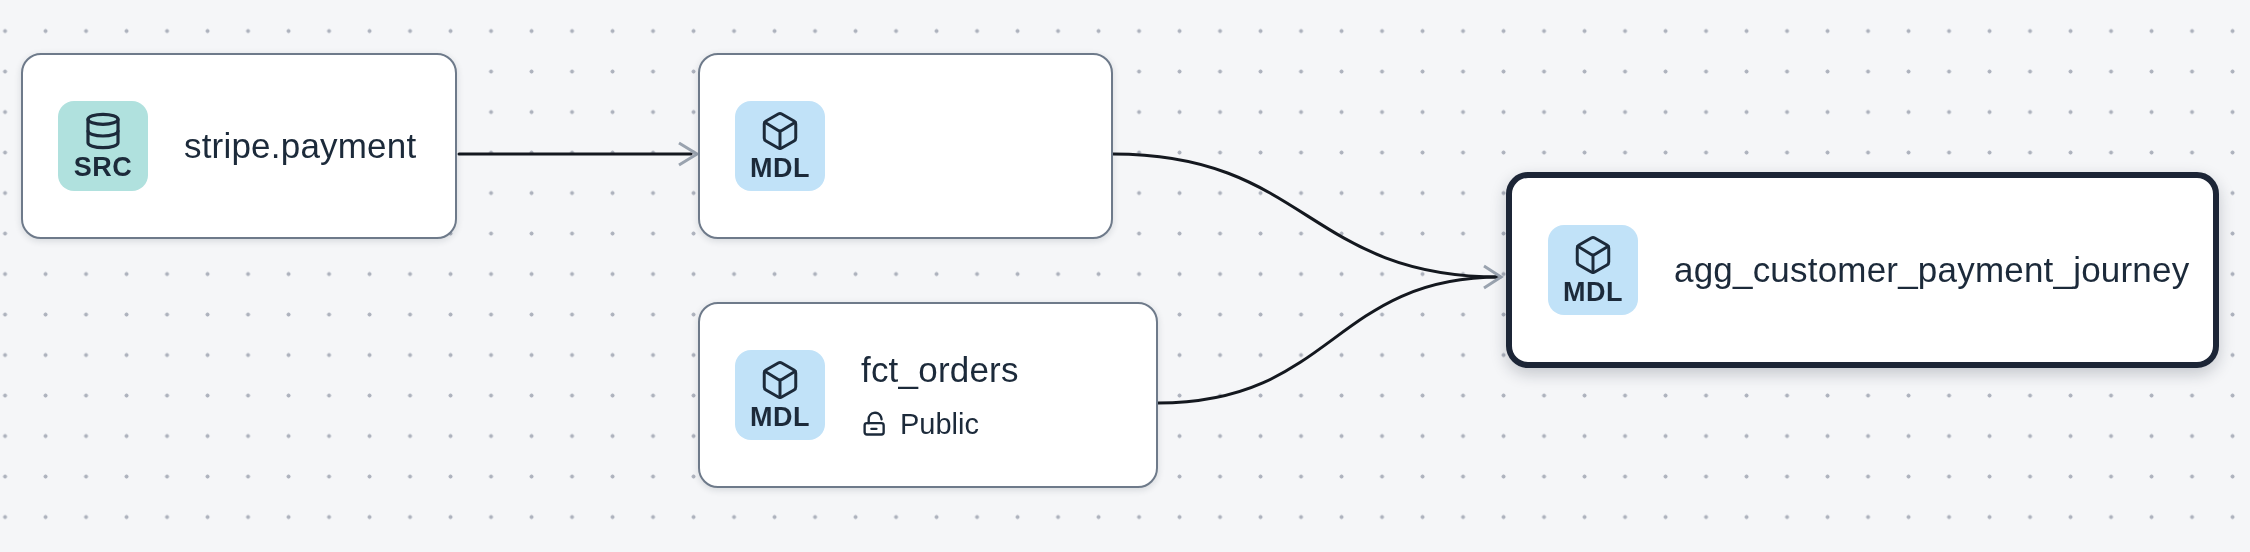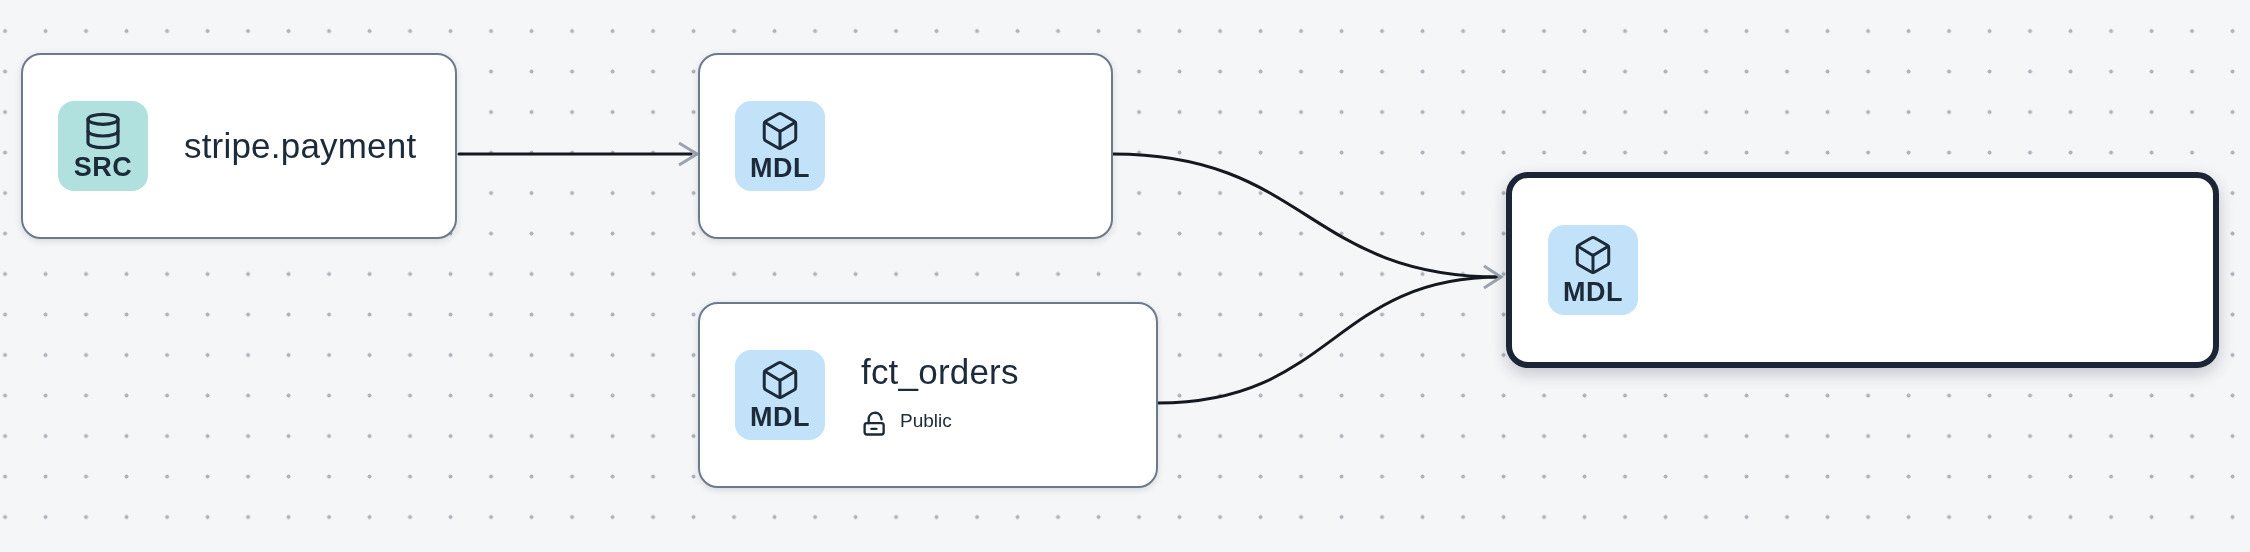--- a/index.html
+++ b/index.html
@@ -42,21 +42,21 @@
     display:flex;flex-direction:column;align-items:center;justify-content:center;
     color:var(--text,#1c2a3a);
   }
   .badge svg{display:block;}
   .badge-label{font-size:27px;font-weight:700;line-height:1;margin-top:3px;letter-spacing:.5px;}
   .node-label{
     font-size:35px;font-weight:400;color:var(--text,#1c2a3a);
     letter-spacing:.2px;white-space:nowrap;line-height:1.2;
   }
   .node-text{display:flex;flex-direction:column;gap:17px;}
-  .access-row{display:flex;align-items:flex-start;gap:10px;font-size:19px;color:var(--text,#1c2a3a);}
+  .access-row{display:flex;align-items:center;gap:10px;font-size:29px;color:var(--text,#1c2a3a);}
   .access-row svg{display:block;flex:none;}
 </style>
 </head>
 <body>
 
 <div id="viewport">
 
   <svg id="edge-layer" viewBox="0 0 2250 552" xmlns="http://www.w3.org/2000/svg" aria-hidden="true">
     <path class="edge" d="M 459 154 L 691 154"></path>
     <polyline class="arrowhead" points="679,143 697,154 679,165"></polyline>
@@ -112,15 +112,16 @@
 
   <div class="node selected" id="node-agg-customer-payment-journey">
     <div class="badge" style="background: rgb(193, 226, 248);">
       <svg viewBox="0 0 24 24" width="42" height="42" fill="none" stroke="currentColor" stroke-width="1.7" stroke-linecap="round" stroke-linejoin="round">
         <path d="M21 8a2 2 0 0 0-1-1.73l-7-4a2 2 0 0 0-2 0l-7 4A2 2 0 0 0 3 8v8a2 2 0 0 0 1 1.73l7 4a2 2 0 0 0 2 0l7-4A2 2 0 0 0 21 16Z"></path>
         <path d="m3.3 7 7.7 4.7a2 2 0 0 0 2 0L20.7 7"></path>
         <path d="M12 22V12"></path>
       </svg>
       <span class="badge-label">MDL</span>
     </div>
+    <div class="node-label">agg_customer_payment_journey</div>
   </div>
 
 </div>
 
 </body></html>

